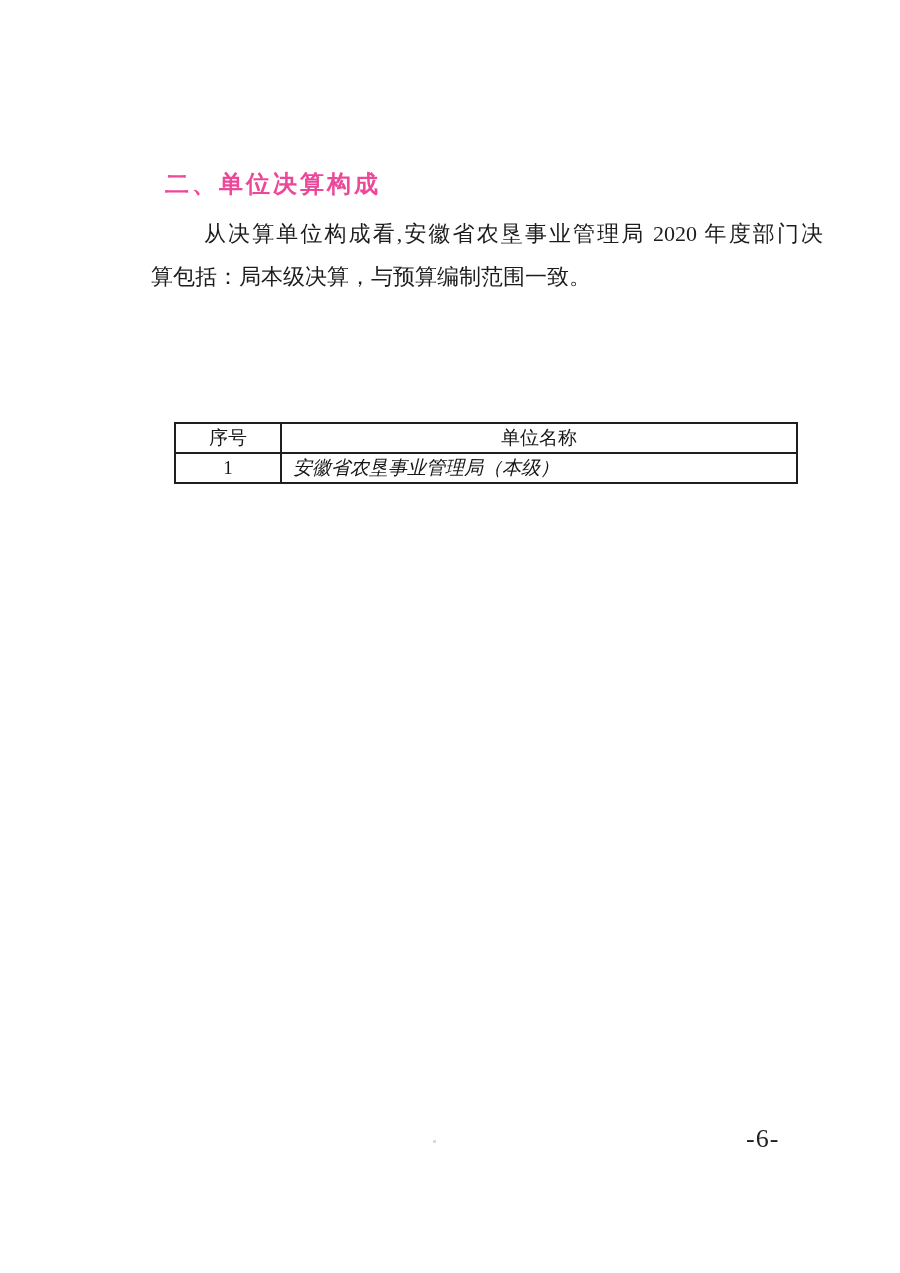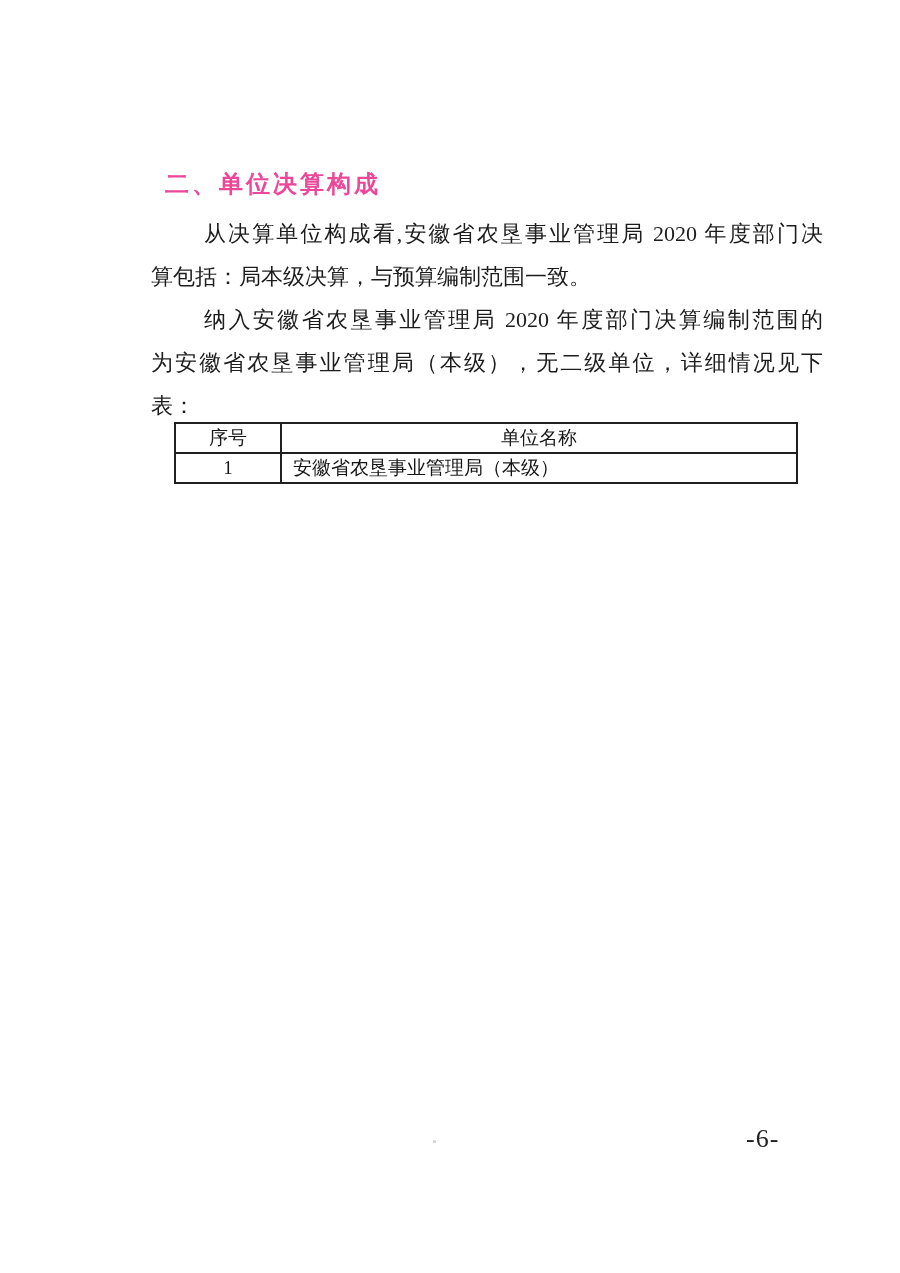--- a/index.html
+++ b/index.html
@@ -54,21 +54,21 @@
   .unit-table td, .unit-table th {
     border: 2px solid #1f1f1f;
     height: 30px;
     padding: 0;
     font-weight: normal;
     vertical-align: middle;
   }
   .col-serial { width: 106px; }
   .col-name   { width: 516px; }
   .cell-center { text-align: center; }
-  .cell-left   { text-align: left; padding-left: 11px !important; }
+  .cell-left   { text-align: left; padding-left: 11px !important; font-style: italic; }
   .page-number {
     position: absolute;
     left: 746px;
     top: 1124px;
     font-size: 26px;
     letter-spacing: 1px;
     color: #222222;
     font-family: "Liberation Serif", "DejaVu Serif", serif;
   }
   .scan-speck {
@@ -85,25 +85,20 @@
 
 <div class="page">
 
   <div class="section-heading">二、单位决算构成</div>
 
   <div class="bodytext">
     <div>
       <div class="line indent">从决算单位构成看,安徽省农垦事业管理局 2020 年度部门决</div>
       <div class="line lastline">算包括：局本级决算，与预算编制范围一致。</div>
     </div>
-    <div>
-      <div class="line indent">纳入安徽省农垦事业管理局 2020 年度部门决算编制范围的</div>
-      <div class="line">为安徽省农垦事业管理局（本级），无二级单位，详细情况见下</div>
-      <div class="line lastline">表：</div>
-    </div>
   </div>
 
   <table class="unit-table">
     <tbody>
       <tr>
         <th class="col-serial cell-center">序号</th>
         <th class="col-name cell-center">单位名称</th>
       </tr>
       <tr>
         <td class="col-serial cell-center">1</td>

